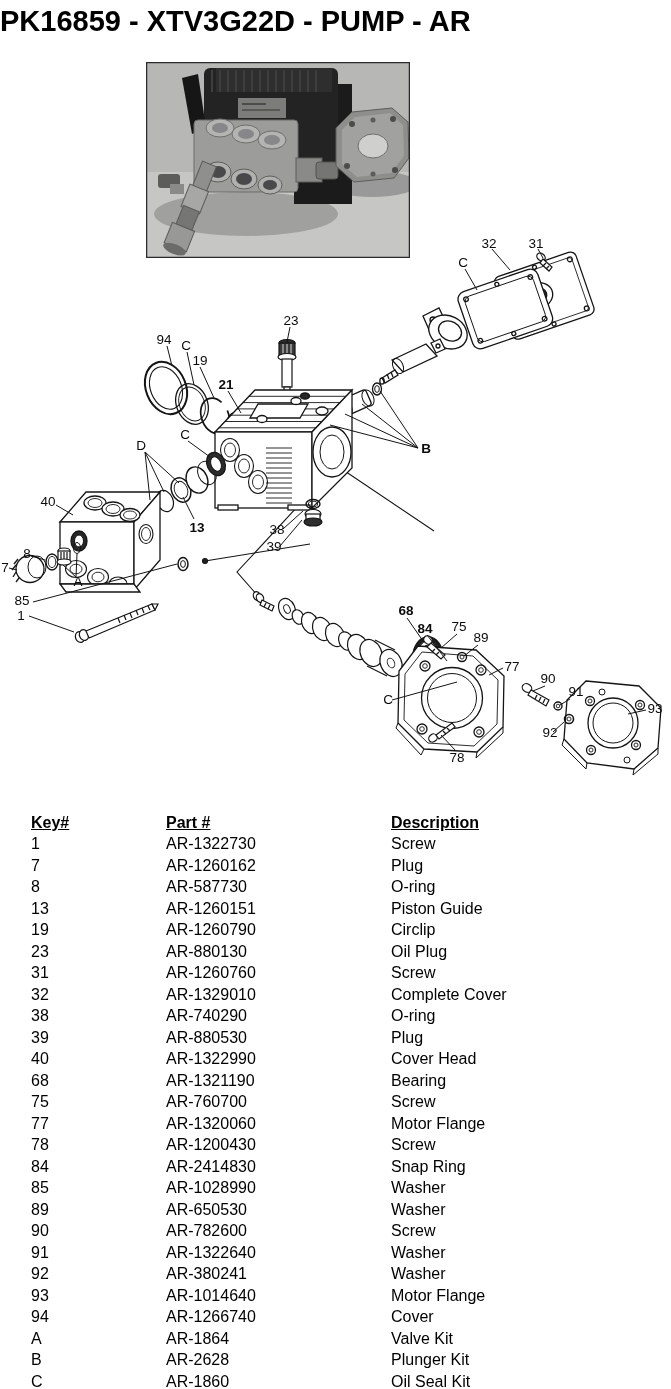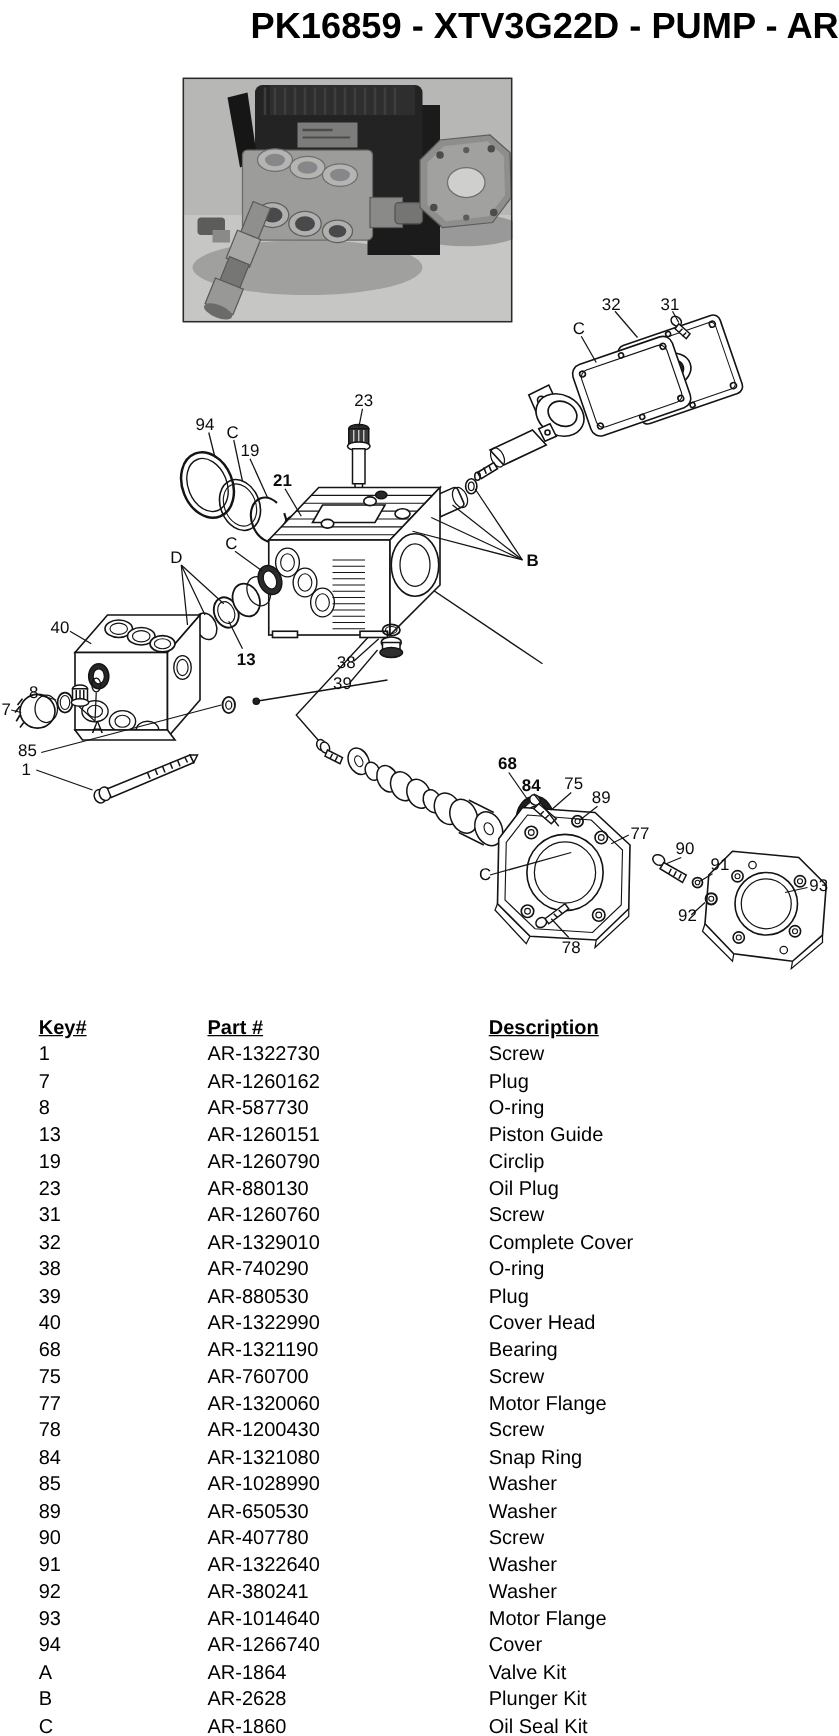--- a/index.html
+++ b/index.html
@@ -1,17 +1,17 @@
 <!DOCTYPE html>
 <html><head>
 <meta charset="utf-8">
 <style>
   html,body{margin:0;padding:0;background:#fff;}
   body{width:671px;height:1389px;position:relative;font-family:"Liberation Sans",sans-serif;color:#000;overflow:hidden;}
-  .title{position:absolute;top:5px;left:0;width:671px;text-align:right;font-size:29px;font-weight:bold;white-space:nowrap;}
+  .title{position:absolute;top:5px;left:0;width:671px;text-align:left;font-size:29px;font-weight:bold;white-space:nowrap;}
   .photo-wrap{position:absolute;left:146px;top:62px;width:264px;height:196px;}
   .diagram-wrap{position:absolute;left:0;top:230px;width:671px;height:549px;}
   table.parts{position:absolute;left:31px;top:812px;border-collapse:collapse;table-layout:fixed;}
   table.parts th{text-align:left;font-size:16px;font-weight:bold;text-decoration:underline;padding:0;height:21.5px;}
   table.parts td{font-size:16px;padding:0;height:21.5px;white-space:nowrap;}
   .col-key{width:135px;}
   .col-part{width:225px;}
   .col-desc{width:245px;}
   .cl{font-size:13.5px;fill:#0b0b0b;}
   .cb{font-weight:bold;}
@@ -588,36 +588,36 @@
         <td>AR-1320060</td>
         <td>Motor Flange</td>
       </tr>
       <tr>
         <td>78</td>
         <td>AR-1200430</td>
         <td>Screw</td>
       </tr>
       <tr>
         <td>84</td>
-        <td>AR-1321080</td>
+        <td>AR-2414830</td>
         <td>Snap Ring</td>
       </tr>
       <tr>
         <td>85</td>
         <td>AR-1028990</td>
         <td>Washer</td>
       </tr>
       <tr>
         <td>89</td>
         <td>AR-650530</td>
         <td>Washer</td>
       </tr>
       <tr>
         <td>90</td>
-        <td>AR-407780</td>
+        <td>AR-782600</td>
         <td>Screw</td>
       </tr>
       <tr>
         <td>91</td>
         <td>AR-1322640</td>
         <td>Washer</td>
       </tr>
       <tr>
         <td>92</td>
         <td>AR-380241</td>

